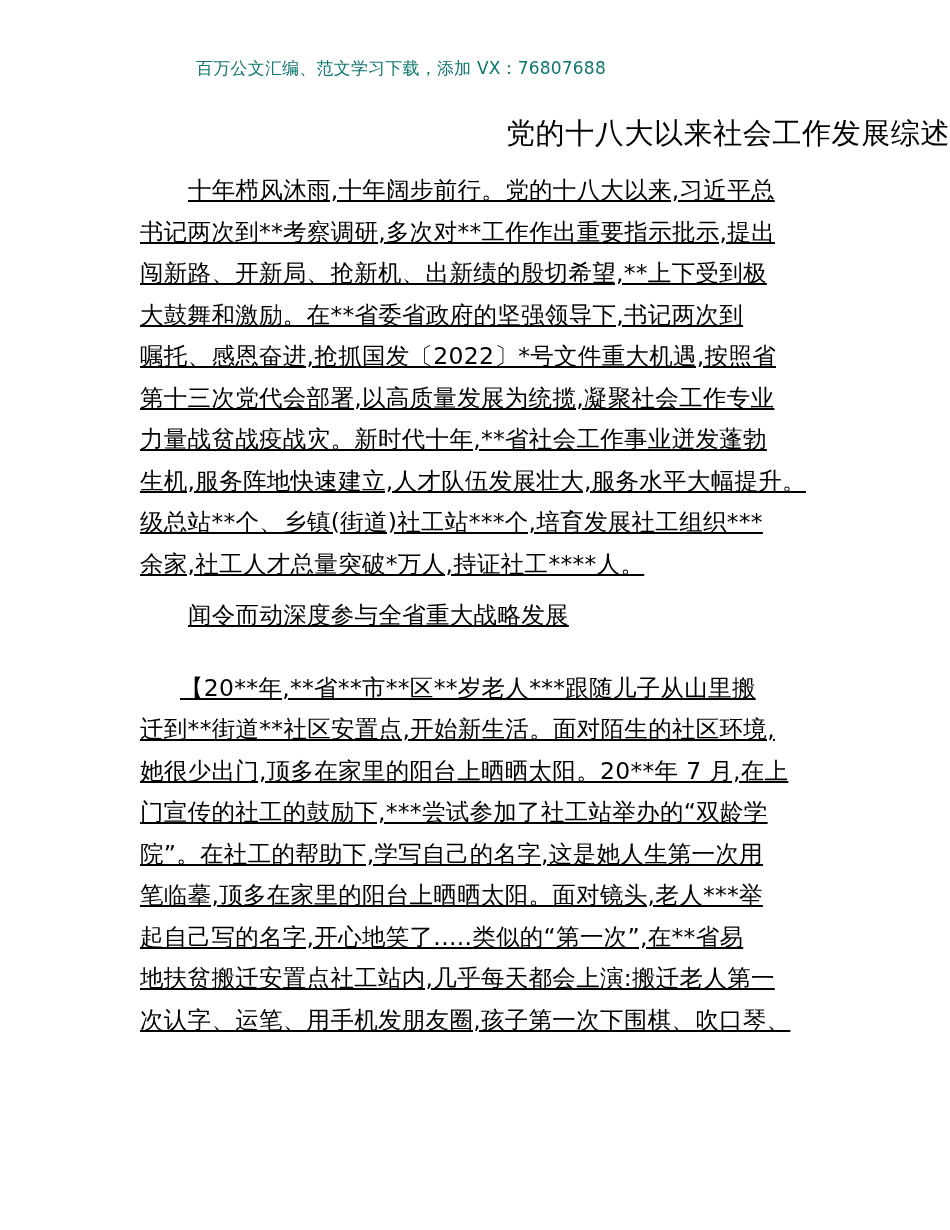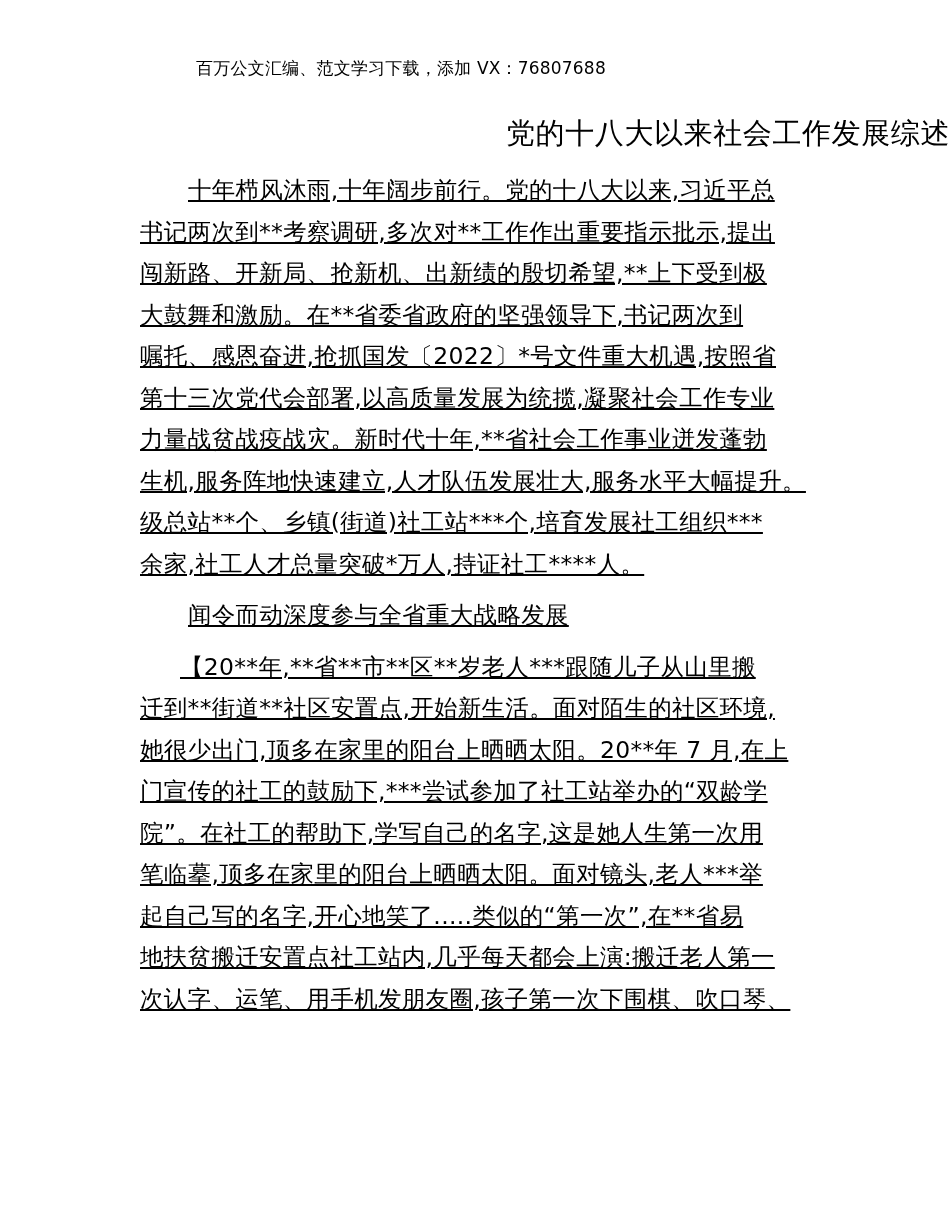--- a/index.html
+++ b/index.html
@@ -16,21 +16,21 @@
       color: #000000;
     }
     .header-banner {
       position: absolute;
       left: 0;
       top: 56px;
       width: 802px;
       text-align: center;
       font-size: 17px;
       line-height: 24px;
-      color: #000000;
+      color: #0f766e;
       letter-spacing: 0.2px;
     }
     .doc-title {
       position: absolute;
       left: 0;
       top: 113px;
       width: 950px;
       text-align: right;
       font-size: 29px;
       line-height: 40px;
@@ -50,20 +50,21 @@
       font-size: 23.5px;
       height: 41.5px;
       line-height: 41.5px;
       letter-spacing: 0.3px;
     }
     .indent {
       padding-left: 48px;
     }
     .bracket-indent {
       padding-left: 40px;
+      margin-top: 21px;
     }
     .spacer {
       display: block;
       height: 10px;
     }
   </style>
 </head>
 <body>
 
 <div class="header-banner">百万公文汇编、范文学习下载，添加 VX：76807688</div>

